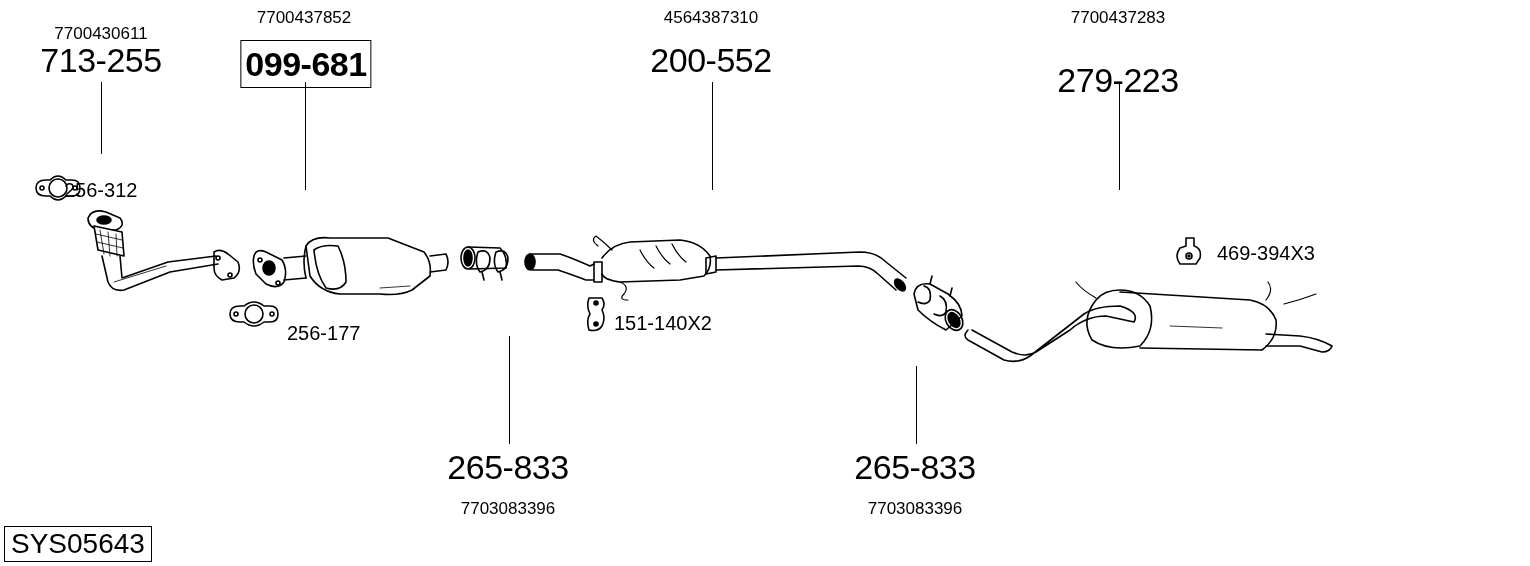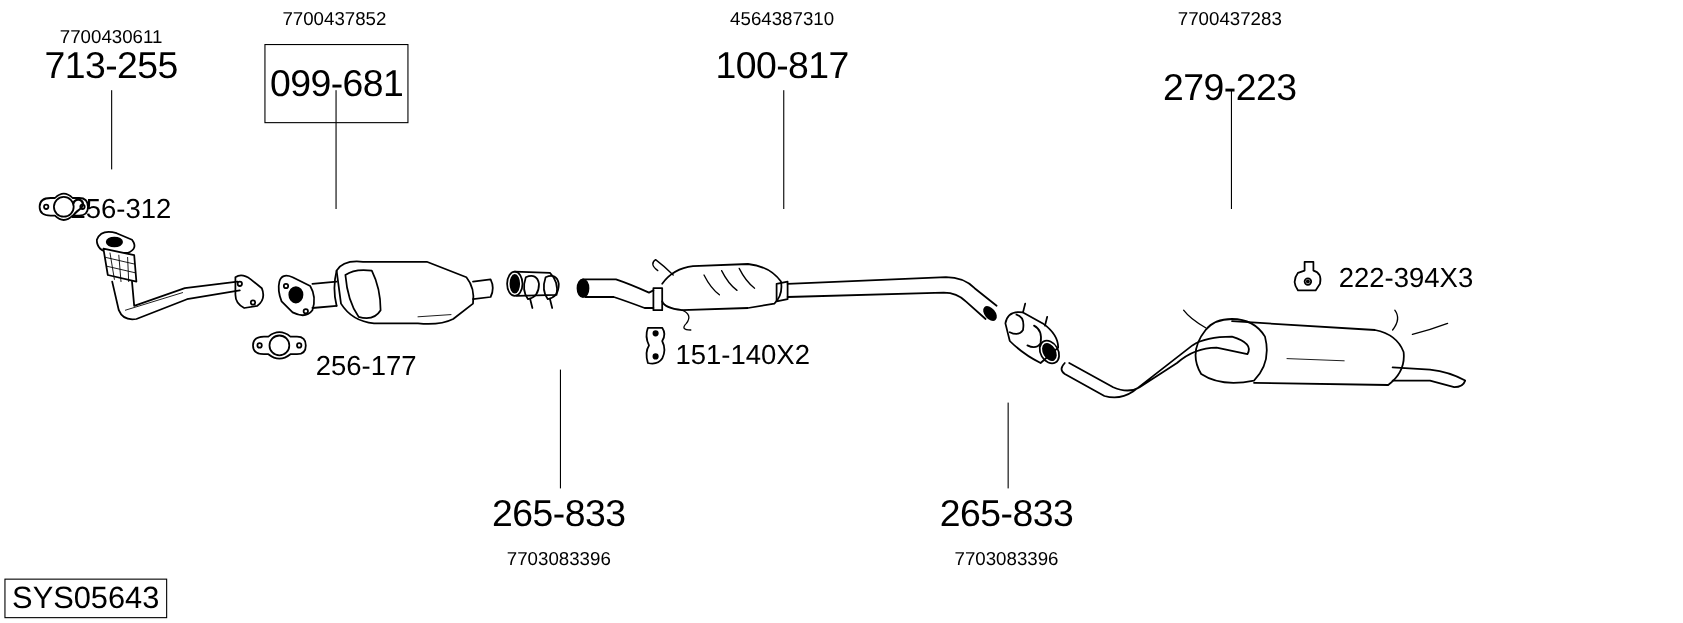--- a/index.html
+++ b/index.html
@@ -1,55 +1,55 @@
 <!DOCTYPE html>
 <html><head>
 <meta charset="utf-8">
 <style>
   html, body { margin:0; padding:0; background:#ffffff; }
   body { width:1530px; height:566px; position:relative; overflow:hidden;
          font-family:"Liberation Sans", sans-serif; color:#000; }
   .oem { position:absolute; font-size:17px; line-height:20px; transform:translateX(-50%); white-space:nowrap; }
   .part { position:absolute; font-size:34px; line-height:40px; transform:translateX(-50%); white-space:nowrap; letter-spacing:-0.5px; }
-  .part.boxed { border:1px solid #000; padding:16px 4px; line-height:38px; }
-  .small-label { position:absolute; font-size:25px; line-height:22px; white-space:nowrap; }
+  .part.boxed { border:1px solid #000; padding:4px 4px; line-height:38px;font-weight:bold; }
+  .small-label { position:absolute; font-size:20px; line-height:22px; white-space:nowrap; }
   .leader { position:absolute; width:1px; background:#000; }
   .sys { position:absolute; left:4px; top:526px; font-size:28px; line-height:34px; border:1px solid #000; padding:0 6px; }
   svg.diagram { position:absolute; left:0; top:0; }
 </style>
 </head>
 <body>
 
 <div class="oem" style="left:101px; top:24px;">7700430611</div>
 <div class="oem" style="left:304px; top:8px;">7700437852</div>
 <div class="oem" style="left:711px; top:8px;">4564387310</div>
 <div class="oem" style="left:1118px; top:8px;">7700437283</div>
 
 <div class="part" style="left:101px; top:40px;">713-255</div>
 <div class="part boxed" style="left:306px; top:40px;">099-681</div>
-<div class="part" style="left:711px; top:40px;">100-817</div>
+<div class="part" style="left:711px; top:40px;">200-552</div>
 <div class="part" style="left:1118px; top:40px;margin-top:20px;">279-223</div>
 
 <div class="leader" style="left:101px; top:82px; height:72px;"></div>
 <div class="leader" style="left:305px; top:82px; height:108px;"></div>
 <div class="leader" style="left:712px; top:82px; height:108px;"></div>
 <div class="leader" style="left:1119px; top:82px; height:108px;"></div>
 
 <div class="leader" style="left:509px; top:336px; height:108px;"></div>
 <div class="leader" style="left:916px; top:366px; height:78px;"></div>
 
 <div class="part" style="left:508px; top:447px;">265-833</div>
 <div class="part" style="left:915px; top:447px;">265-833</div>
 <div class="oem" style="left:508px; top:499px;">7703083396</div>
 <div class="oem" style="left:915px; top:499px;">7703083396</div>
 
 <div class="small-label" style="left:64px; top:179px;">256-312</div>
 <div class="small-label" style="left:287px; top:306px;margin-top:16px;">256-177</div>
 <div class="small-label" style="left:614px; top:312px;">151-140X2</div>
-<div class="small-label" style="left:1217px; top:242px;">222-394X3</div>
+<div class="small-label" style="left:1217px; top:242px;">469-394X3</div>
 
 <div class="sys">SYS05643</div>
 
 <svg class="diagram" width="1530" height="566" viewBox="0 0 1530 566" fill="none" stroke="#000" stroke-width="1.6" stroke-linejoin="round" stroke-linecap="round">
 
   <g>
     <path d="M36,188 Q36,180 46,180 L50,180 Q58,172 66,180 L72,180 Q80,180 80,188 Q80,196 72,196 L66,196 Q58,204 50,196 L46,196 Q36,196 36,188 Z"></path>
     <ellipse cx="58" cy="188" rx="9" ry="9"></ellipse>
     <circle cx="42" cy="188" r="2"></circle>
       <circle cx="75" cy="188" r="2"></circle>

